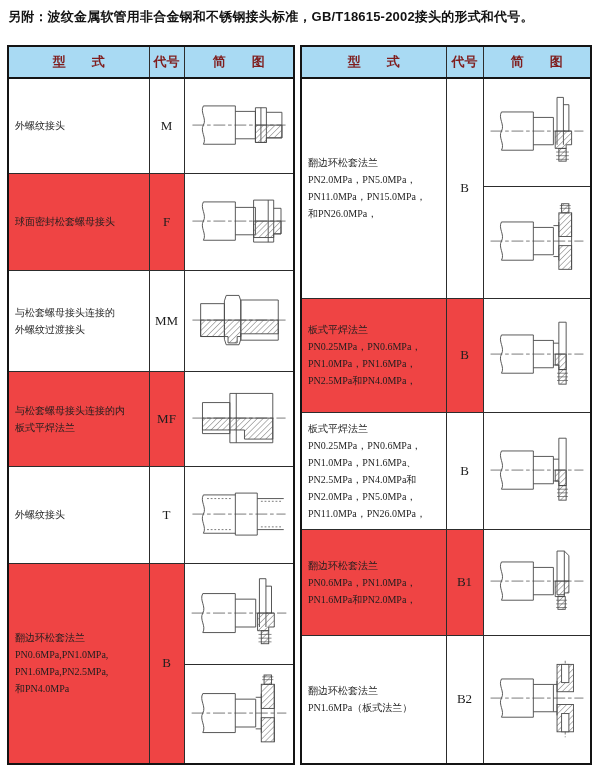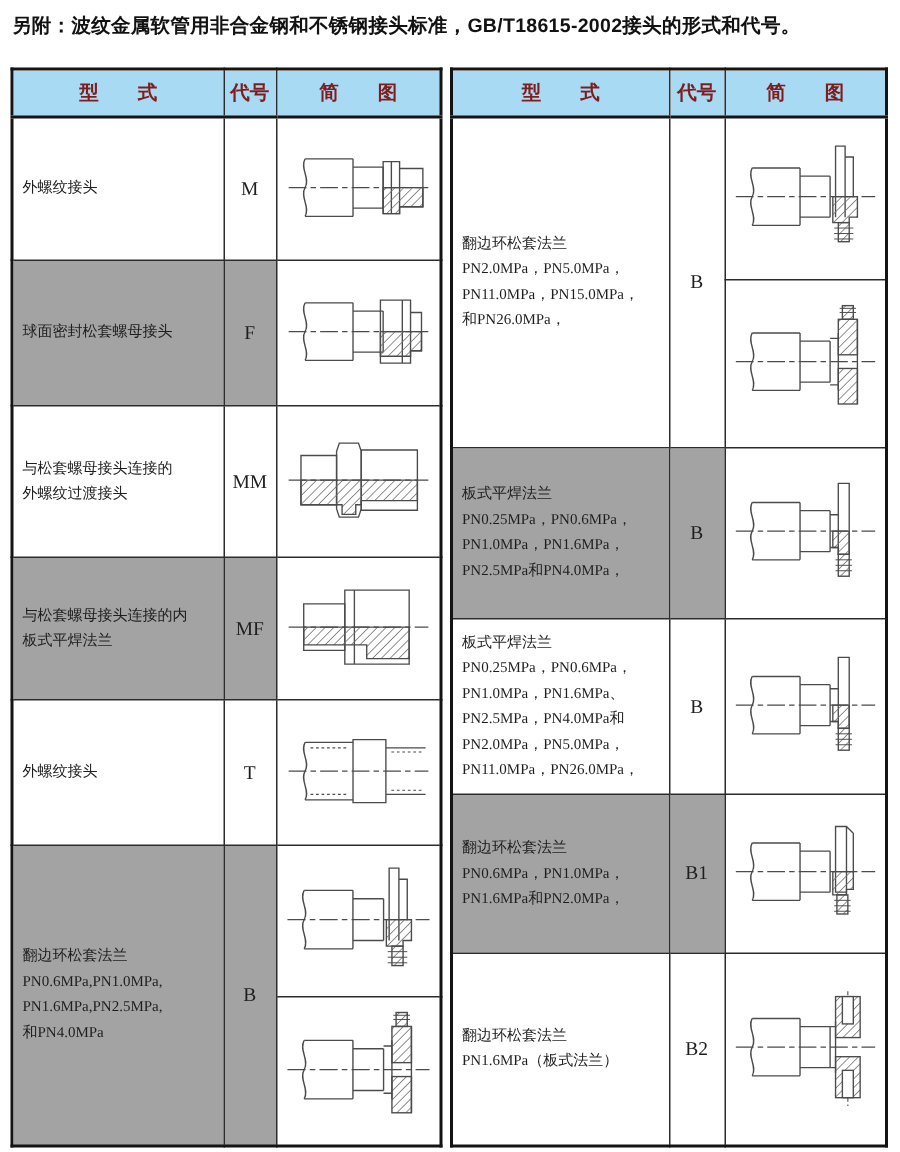--- a/index.html
+++ b/index.html
@@ -26,21 +26,21 @@
   td.type{
     font-family:"Liberation Serif","DejaVu Serif",serif;
     font-size:10px;line-height:1.7;color:#1e1e1e;
     vertical-align:middle;text-align:left;
     padding:4px 2px 4px 6px;white-space:pre-line;
   }
   td.code{
     font-family:"Liberation Serif","DejaVu Serif",serif;
     font-size:13px;color:#1e1e1e;text-align:center;vertical-align:middle;
   }
-  td.hl{background:#a3a3a3;}
+  td.hl{background:#ef4444;}
   td.diag{text-align:center;vertical-align:middle;background:#fff;}
   svg.d{display:inline-block;vertical-align:middle;}
 </style>
 </head>
 <body>
 
 <svg width="0" height="0" style="position:absolute" aria-hidden="true">
   <defs>
     <pattern id="hp" width="4.5" height="4.5" patternUnits="userSpaceOnUse" patternTransform="rotate(45)">
       <line x1="0" y1="0" x2="0" y2="4.5" stroke="#6e6e6e" stroke-width="1.1"></line>

